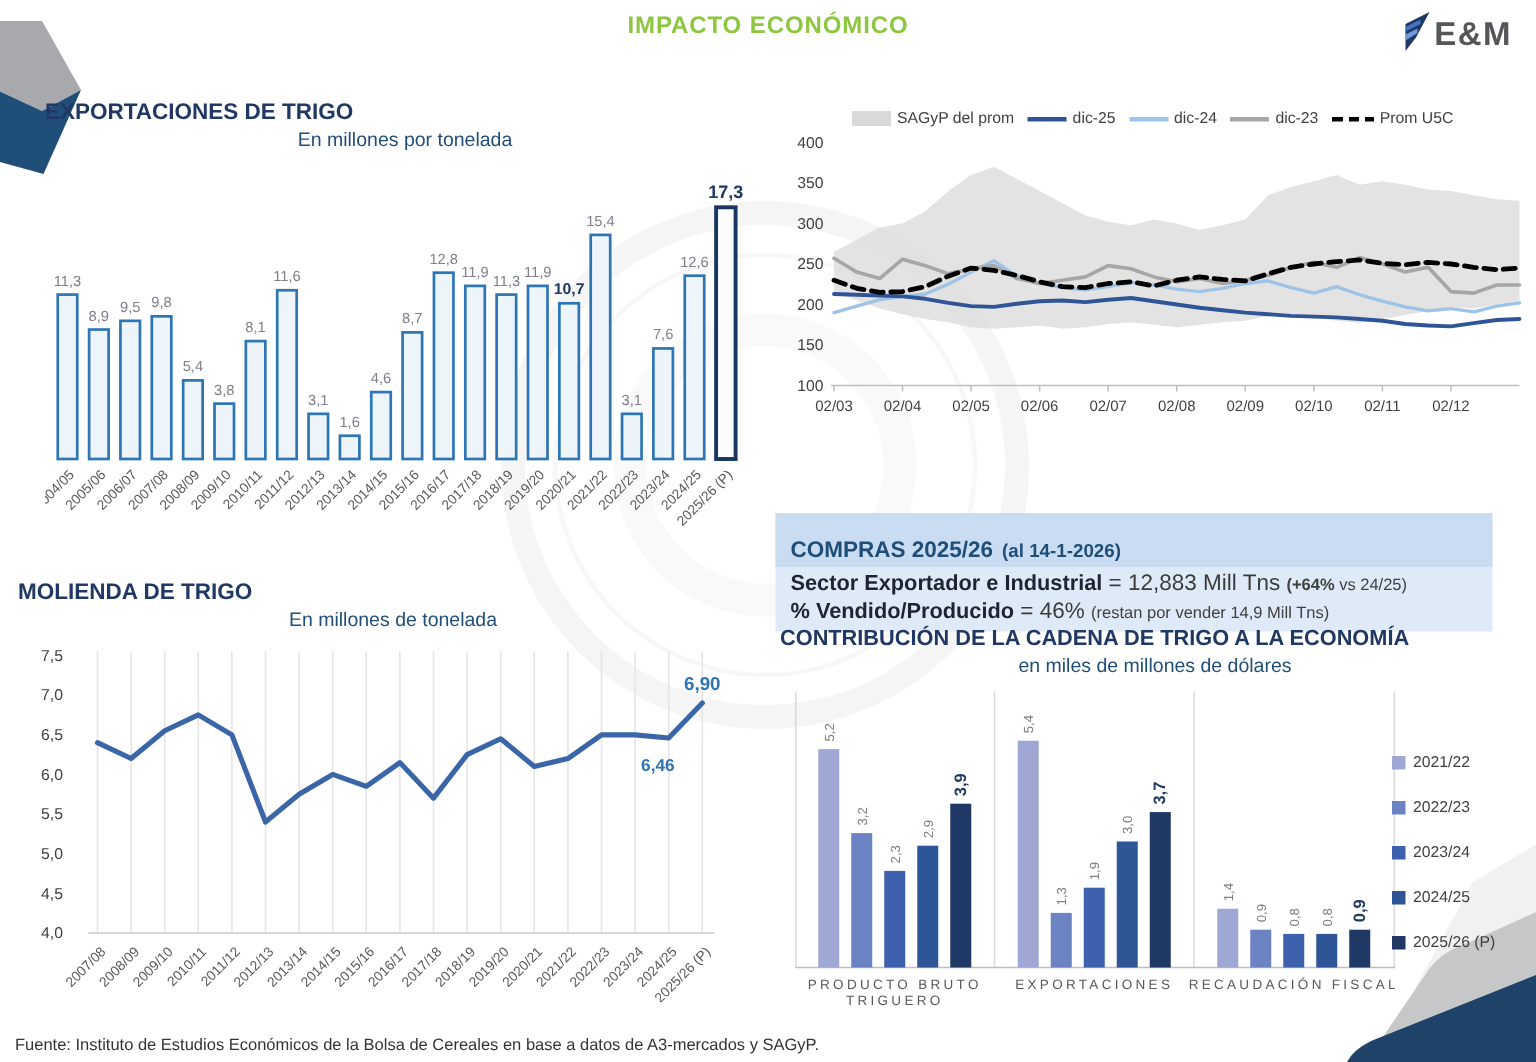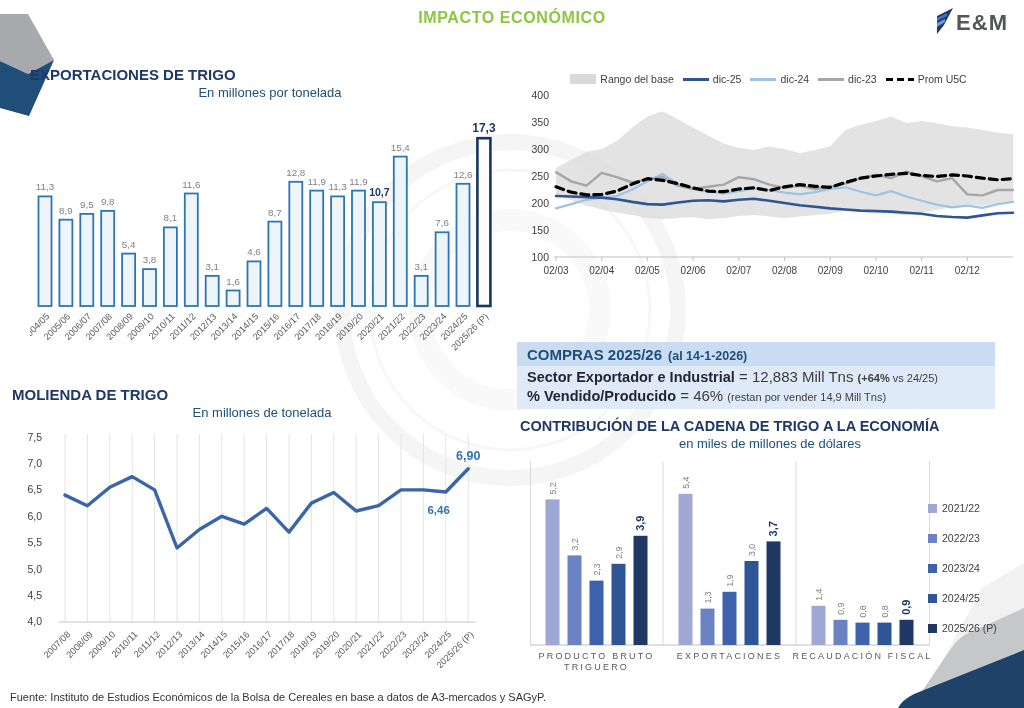--- a/index.html
+++ b/index.html
@@ -16,21 +16,21 @@
   #sec-precio{left:516px;top:66px;width:505px;}
   #sec-molienda{left:12px;top:386px;width:500px;}
   #sec-contribucion{left:520px;top:418px;width:500px;}
   .legend-row{display:flex;justify-content:center;align-items:center;gap:9px;
               margin-top:7px;font-size:10.5px;color:#404040;}
   .legend-row .item{display:flex;align-items:center;gap:4px;}
   .sw-band{width:26px;height:10px;background:#D9D9D9;}
   .sw-line{width:26px;height:3px;}
   .sw-dash{width:28px;height:3px;background:repeating-linear-gradient(90deg,#000 0 7px,transparent 7px 11px);}
   #compras{position:absolute;left:517px;top:342px;width:478px;background:#DEEAF8;padding-bottom:5px;}
-  .compras-head{background:#C9DCF2;padding:4px 10px 3px 10px;color:#1F4E79;font-size:15px;font-weight:bold;}
+  .compras-head{background:#C9DCF2;padding:16px 10px 3px 10px;color:#1F4E79;font-size:15px;font-weight:bold;}
   .compras-date{font-size:12.5px;margin-left:6px;}
   .compras-row{padding:2px 10px 0 10px;color:#3B3B3B;font-size:15px;white-space:nowrap;}
   .compras-row .lbl{font-weight:bold;color:#1F2430;font-size:14.5px;}
   .compras-row .note{font-size:11px;color:#404040;}
   .compras-row .note b{font-size:11px;}
   .vleg{position:absolute;left:408px;top:84px;}
   .vleg .item{display:flex;align-items:center;gap:5px;margin-bottom:18px;
               font-size:10.5px;color:#404040;white-space:nowrap;}
   .vleg .sq{width:9px;height:9px;display:inline-block;}
   .footer{position:absolute;left:10px;bottom:5px;font-size:11px;color:#333333;}
@@ -138,21 +138,21 @@
         <rect x="447.4" y="38.2" width="13" height="167.8" fill="#FBFDFF" stroke="#17375E" stroke-width="2.6"></rect>
         <text x="453.9" y="32.2" text-anchor="middle" font-family="Liberation Sans, sans-serif" font-size="12" fill="#1F3864" font-weight="bold">17,3</text>
         <text x="458.9" y="217" text-anchor="end" font-family="Liberation Sans, sans-serif" font-size="9.2" fill="#595959" transform="rotate(-45 458.9 217)">2025/26 (P)</text>
       </svg>
   </section>
 
   <section id="sec-precio">
     <div class="legend-row" id="precio-legend">
         <span class="item">
           <span class="sw-band"></span>
-          <span>Rango del base</span>
+          <span>SAGyP del prom</span>
         </span>
         <span class="item">
           <span class="sw-line" style="background: rgb(47, 85, 151);"></span>
           <span>dic-25</span>
         </span>
         <span class="item">
           <span class="sw-line" style="background: rgb(157, 195, 230);"></span>
           <span>dic-24</span>
         </span>
         <span class="item">

